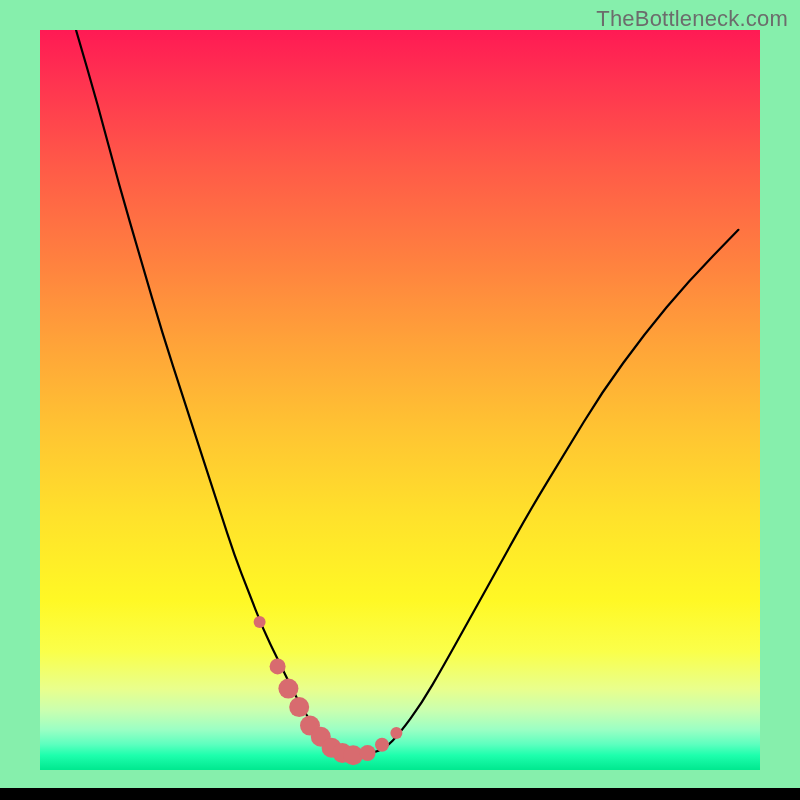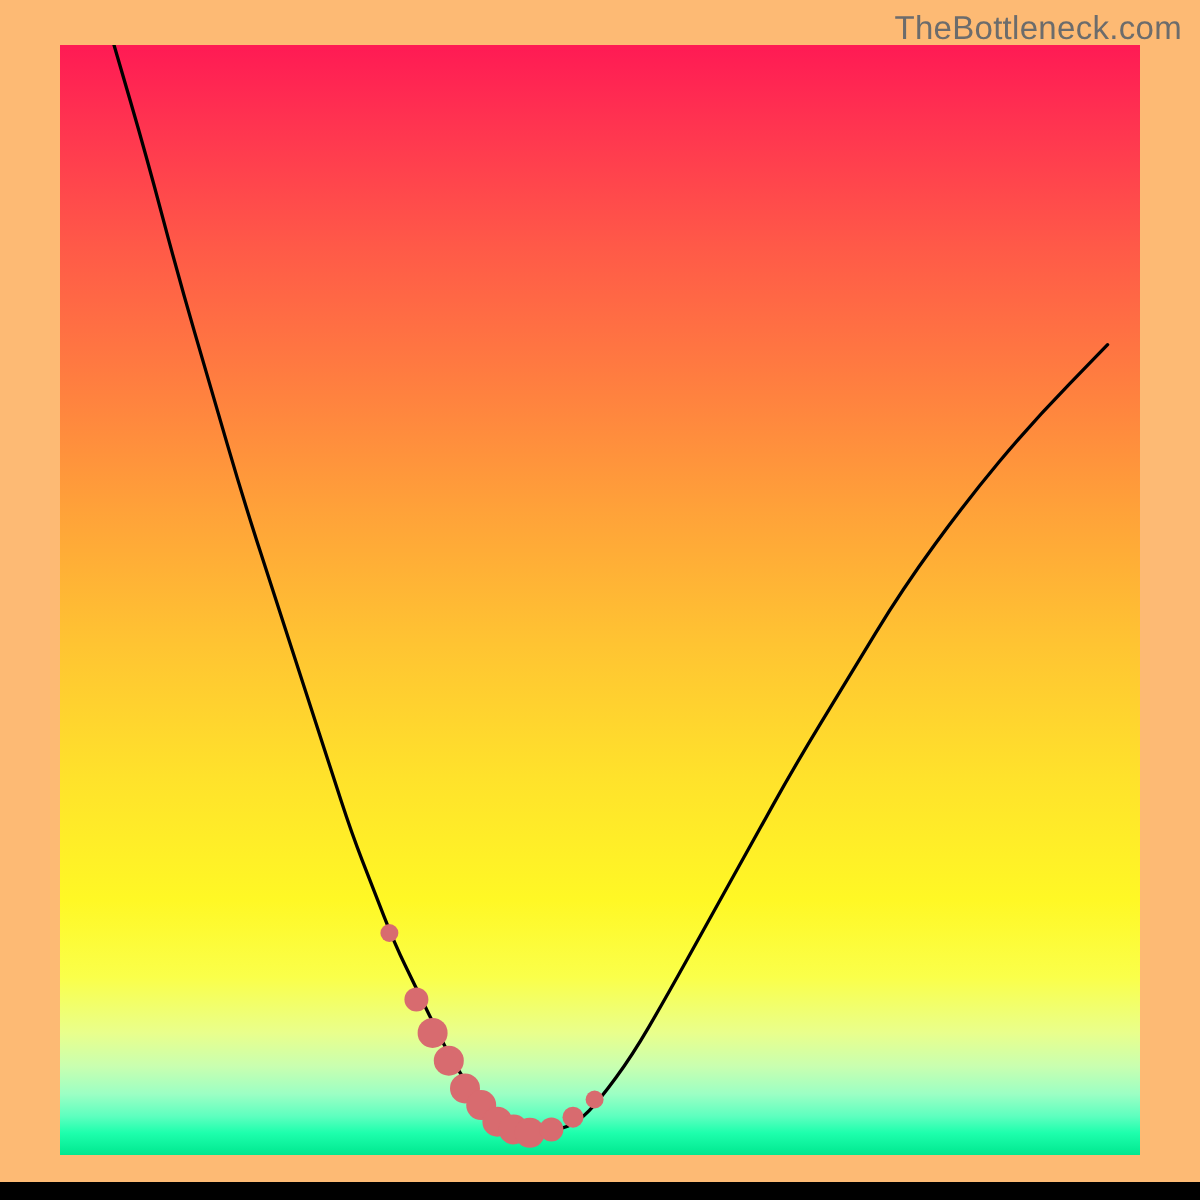--- a/index.html
+++ b/index.html
@@ -10,21 +10,21 @@
     background: #000;
     overflow: hidden;
     font-family: Arial, Helvetica, sans-serif;
   }
   .frame {
     position: absolute;
     left: 0;
     top: 0;
     width: 800px;
     height: 788px;
-    background: #fdba74;
+    background: #86efac;
   }
   .plot {
     position: absolute;
     left: 40px;
     top: 30px;
     width: 720px;
     height: 740px;
     background: linear-gradient(to bottom,
       #ff1a54 0%,
       #ff3350 7%,

